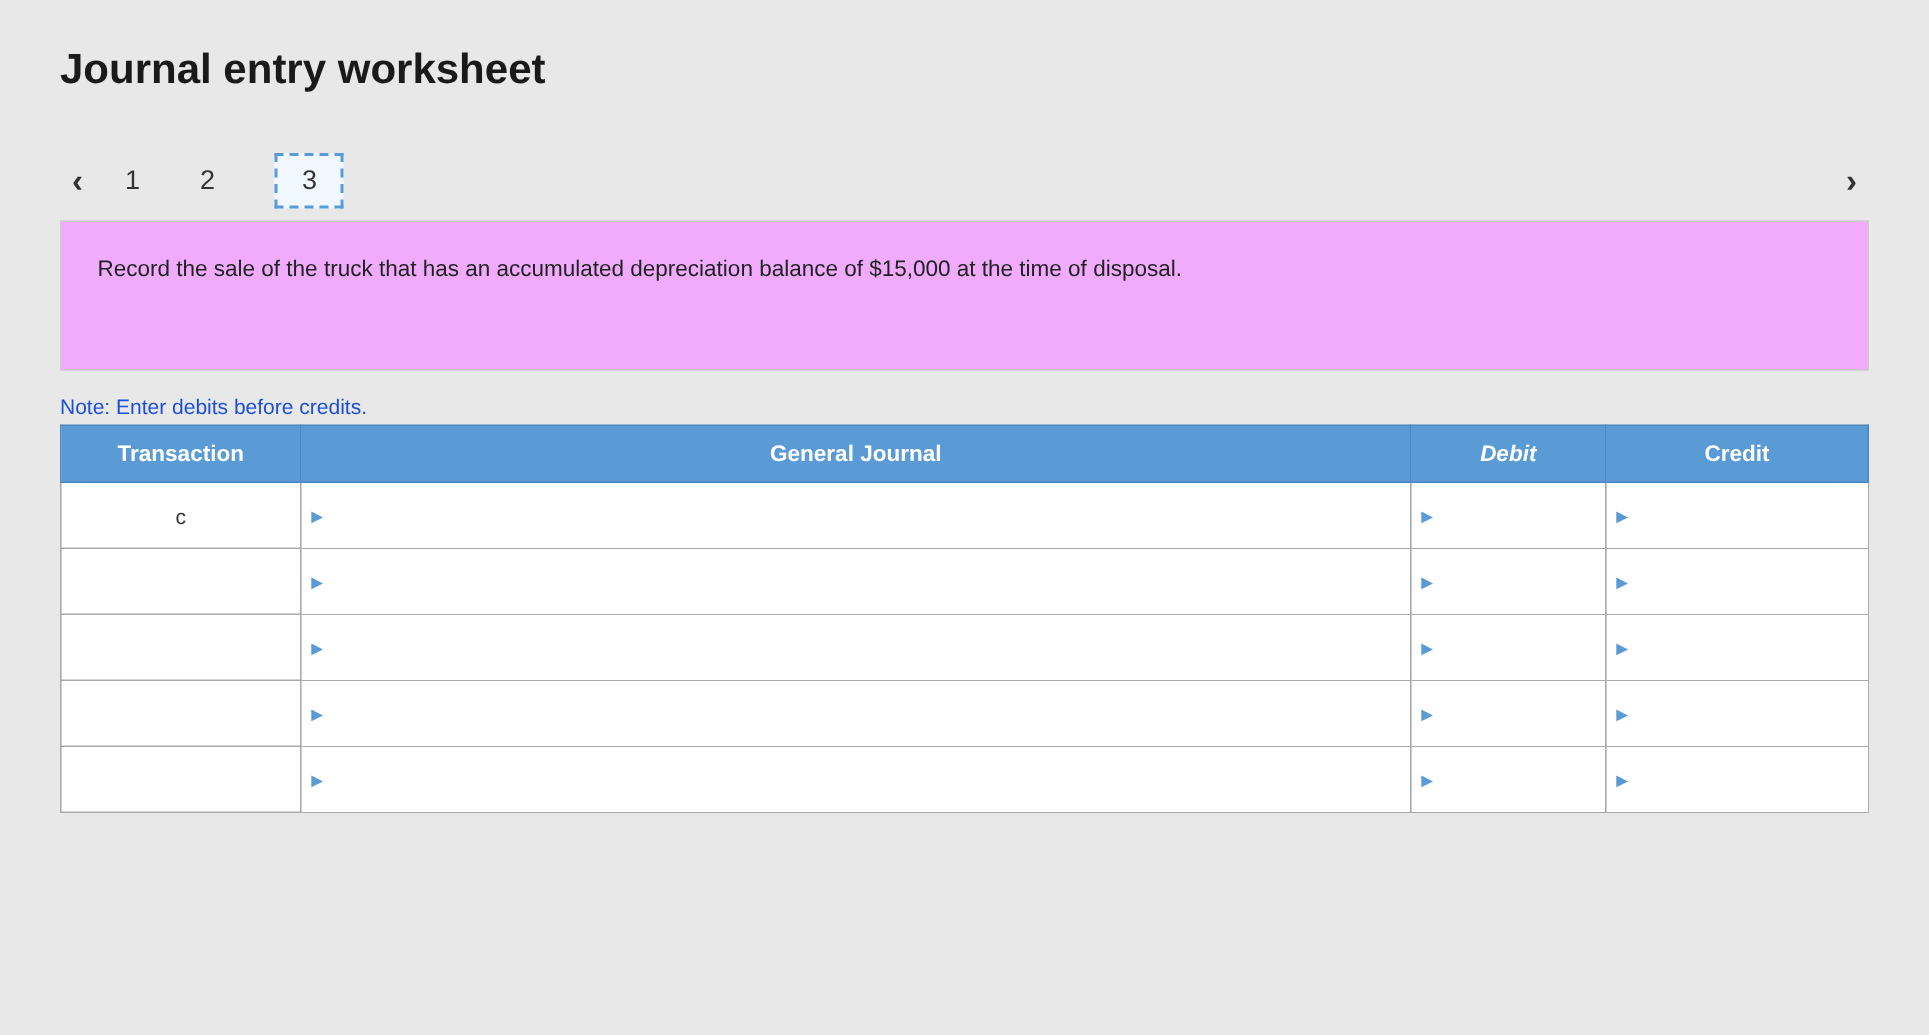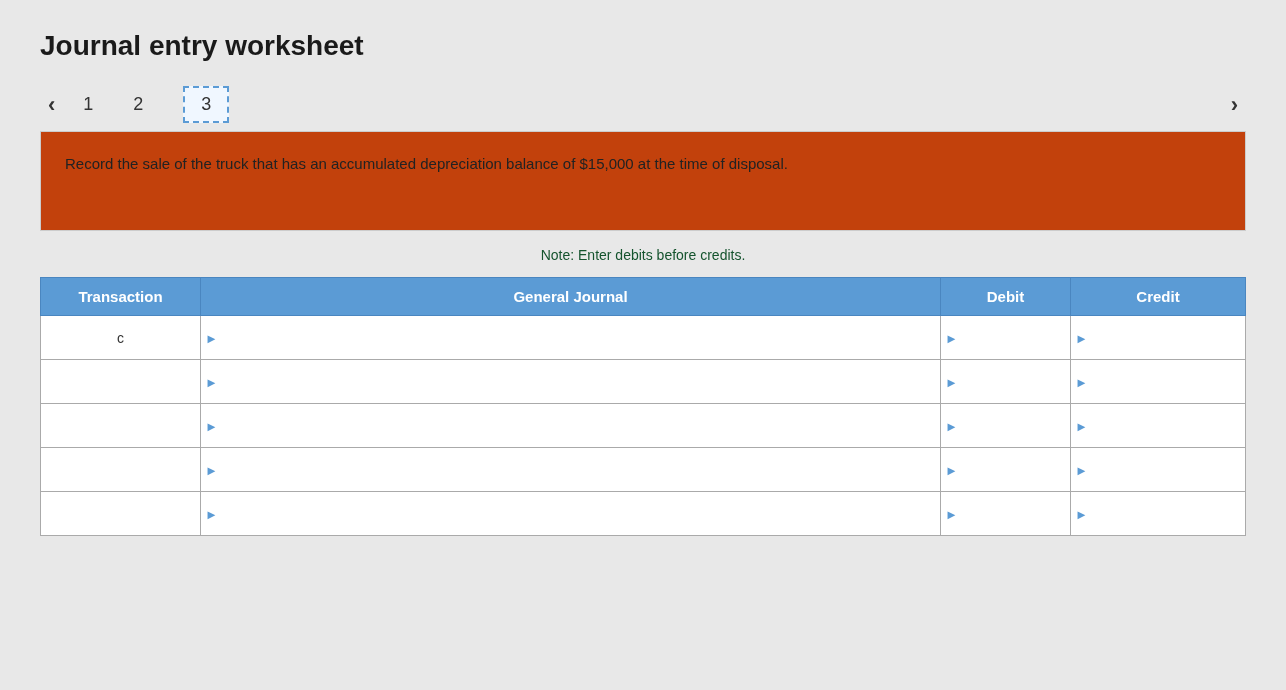--- a/index.html
+++ b/index.html
@@ -18,21 +18,21 @@
 
     .page-container {
       padding: 30px 40px;
       position: relative;
     }
 
     .page-title {
       font-size: 28px;
       font-weight: bold;
       color: #1a1a1a;
-      margin-bottom: 24px;
+      margin-bottom: 40px;
     }
 
     .nav-row {
       display: flex;
       align-items: center;
       margin-bottom: 8px;
       position: relative;
     }
 
     .nav-arrow {
@@ -59,39 +59,38 @@
       font-size: 18px;
       color: #333;
       margin: 0 20px;
       cursor: pointer;
       border: 2px dashed #5b9bd5;
       padding: 6px 16px;
       background: #f0f7ff;
     }
 
     .description-box {
-      background: #c2410c;
+      background: #f0abfc;
       border: 1px solid #cccccc;
       padding: 20px 24px;
       margin-bottom: 16px;
       min-height: 100px;
       width: 100%;
     }
 
     .description-text {
       font-size: 15px;
       color: #222;
       line-height: 1.6;
     }
 
     .note-text {
       font-size: 14px;
-      color: #14532d;
-      margin-bottom: 14px;
-      text-align: center;
+      color: #1d4ed8;
+      margin-bottom: 4px;
     }
 
     .journal-table {
       width: 100%;
       border-collapse: collapse;
     }
 
     .journal-table thead tr th {
       background-color: #5b9bd5;
       color: #fff;
@@ -106,20 +105,21 @@
       width: 160px;
       text-align: center;
     }
 
     .journal-table thead tr th.col-general-journal {
     }
 
     .journal-table thead tr th.col-debit {
       width: 130px;
       text-align: center;
+      font-style: italic;
     }
 
     .journal-table thead tr th.col-credit {
       width: 175px;
       text-align: center;
     }
 
     .journal-table tbody tr {
       border: 1px solid #aaa;
     }

